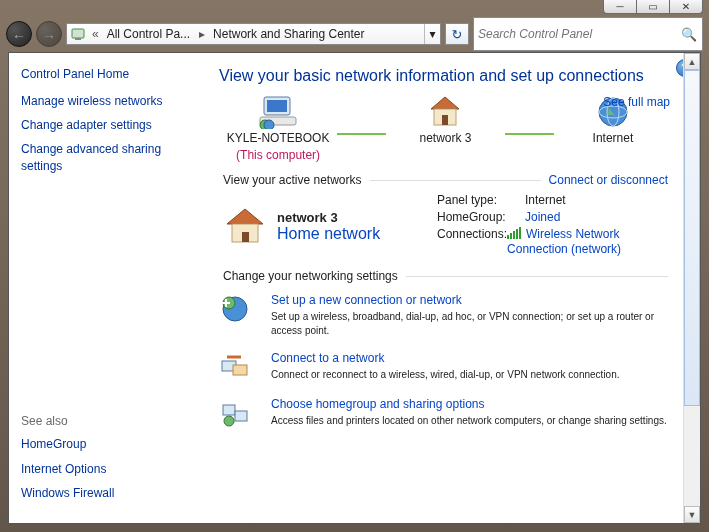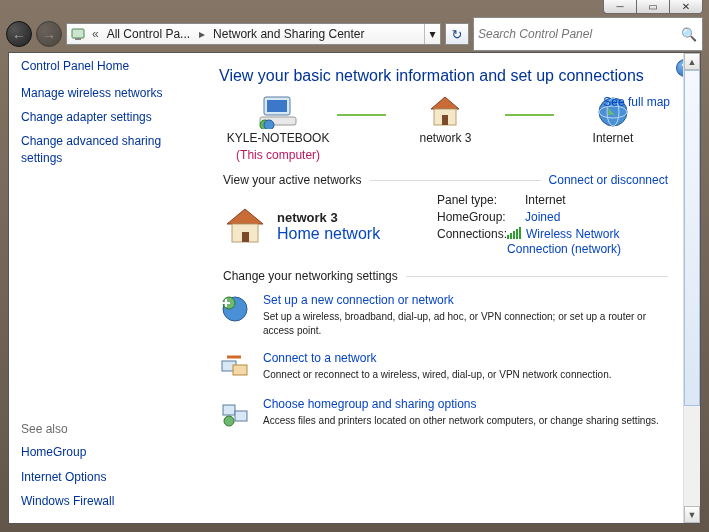--- a/index.html
+++ b/index.html
@@ -13,30 +13,30 @@
   .nav-circle { width:26px; height:26px; border-radius:50%; background: radial-gradient(circle at 30% 30%, #555, #222); border:1px solid #111; display:flex; align-items:center; justify-content:center; color:#aaa; font-size:14px; }
   .address-bar { flex:1; height:22px; background: linear-gradient(#fff,#f2f2f2); border:1px solid #8a8a8a; display:flex; align-items:center; font-size:12px; color:#222; }
   .addr-seg { padding:0 4px; height:100%; display:flex; align-items:center; border-right:1px solid transparent; white-space:nowrap; }
   .addr-chev { padding:0 4px; color:#555;}
   .addr-drop { width:16px; text-align:center; border-left:1px solid #bbb; height:100%; display:flex; align-items:center; justify-content:center;}
   .refresh-btn { width:24px; height:22px; border:1px solid #8a8a8a; background: linear-gradient(#fff,#e6ecf3); display:flex; align-items:center; justify-content:center; color:#1a4a8a; font-size:13px; }
   .search-box { width:230px; height:22px; border:1px solid #8a8a8a; background:#fff; display:flex; align-items:center; padding:16px 4px; }
   .search-box input{ border:none; outline:none; flex:1; font-size:12px; font-style:italic; color:#666; background:transparent;}
   .search-icon{ color:#1a4a8a; font-size:13px; margin-left:2px;}
   .client { position:absolute; top:52px; left:8px; right:8px; bottom:8px; background:#fff; border:1px solid #555; display:flex; }
-  .sidebar { width:200px; background:#fff; border-right:0px; padding:6px 12px; display:flex; flex-direction:column; position:relative;}
+  .sidebar { width:200px; background:#fff; border-right:0px; padding:14px 12px; display:flex; flex-direction:column; position:relative;}
   .sidebar-heading { color:#003399; font-size:12px; margin-bottom:12px;}
   .sidebar-link { color:#003399; font-size:12px; margin-bottom:8px; cursor:pointer; line-height:1.35;}
   .see-also { margin-top:auto; }
   .see-also-hd { color:#6a6a6a; margin-bottom:8px;}
   .content { flex:1; padding:10px 16px 10px 10px; overflow:auto; color:#222; position:relative;}
   .content-scroll{ padding-right:12px;}
   .page-title { color:#003399; font-size:16px; margin:4px 0 10px; font-weight:normal;}
   .help-btn{ position:absolute; top:6px; right:6px; width:18px; height:18px; border-radius:50%; background: radial-gradient(circle at 30% 30%, #7ab3e8, #1e66b8); color:#fff; font-weight:bold; font-size:12px; display:flex; align-items:center; justify-content:center; border:1px solid #1c5aa1;}
-  .netmap { display:flex; align-items:center; justify-content:flex-start; gap:0; margin:0 0 2px; position:relative;}
+  .netmap { display:flex; align-items:flex-end; justify-content:flex-start; gap:0; margin:0 0 2px; position:relative;}
   .netmap-node{ display:flex; flex-direction:column; align-items:center; width:120px; text-align:center; font-size:12px;}
   .netmap-node .lbl{ margin-top:2px; line-height:1.25;}
   .netmap-node .sub{ color:#be185d;}
   .netmap-line{ width:50px; margin-bottom:28px; border-top:2px solid #7bbf4e; position:relative;}
   .see-map{ position:absolute; right:2px; top:0; color:#0645c4; cursor:pointer;}
   .section-hd{ color:#222; margin:10px 4px 6px;}
   .section-hd.line{ display:flex; align-items:center; gap:8px;}
   .section-hd.line .rule{ flex:1; border-top:1px solid #ddd; height:0;}
   .section-hd .right-link{ color:#0645c4; cursor:pointer; white-space:nowrap;}
   .active-net{ display:flex; gap:18px; margin:6px 0 8px;}
@@ -44,21 +44,21 @@
   .active-net-left .name{ font-weight:bold; font-size:13px;}
   .active-net-left .type{ color:#0645c4; cursor:pointer; font-size:16px;}
   .active-net-right{ flex:1; font-size:12px;}
   .kv{ display:flex; margin-bottom:3px;}
   .kv .k{ width:88px; color:#222;}
   .kv .v{ color:#222;}
   .kv .v.link{ color:#0645c4; cursor:pointer;}
   .signal{ display:inline-block; vertical-align:middle; margin-right:4px;}
   .signal span{ display:inline-block; width:2px; background:#2e9e2e; margin-right:1px;}
   .task-list{ margin-top:6px;}
-  .task{ display:flex; gap:12px; margin:10px 0 14px;}
+  .task{ display:flex; gap:20px; margin:10px 0 14px;}
   .task-icon{ width:32px; height:32px; flex-shrink:0; display:flex; align-items:center; justify-content:center;}
   .task-title{ color:#0645c4; cursor:pointer; margin-bottom:3px; font-size:12px;}
   .task-desc{ color:#222; font-size:10px; line-height:1.35;}
   .sb-track{ position:absolute; right:0; top:0; bottom:0; width:17px; background:#f0f0f0; border-left:1px solid #ddd;}
   .sb-btn{ height:17px; background:linear-gradient(#fdfdfd,#e4e4e4); border:1px solid #bbb; margin:0; display:flex; align-items:center; justify-content:center; font-size:9px; color:#555;}
   .sb-thumb{ position:absolute; top:17px; bottom:25%; left:0; right:0; background:linear-gradient(#f5f8fc,#dbe7f5); border:1px solid #a9c1e0;}
   svg{ display:block;}
   .addr-icon-ctrl{ margin:0 2px 0 3px;}
 </style>
 </head>

